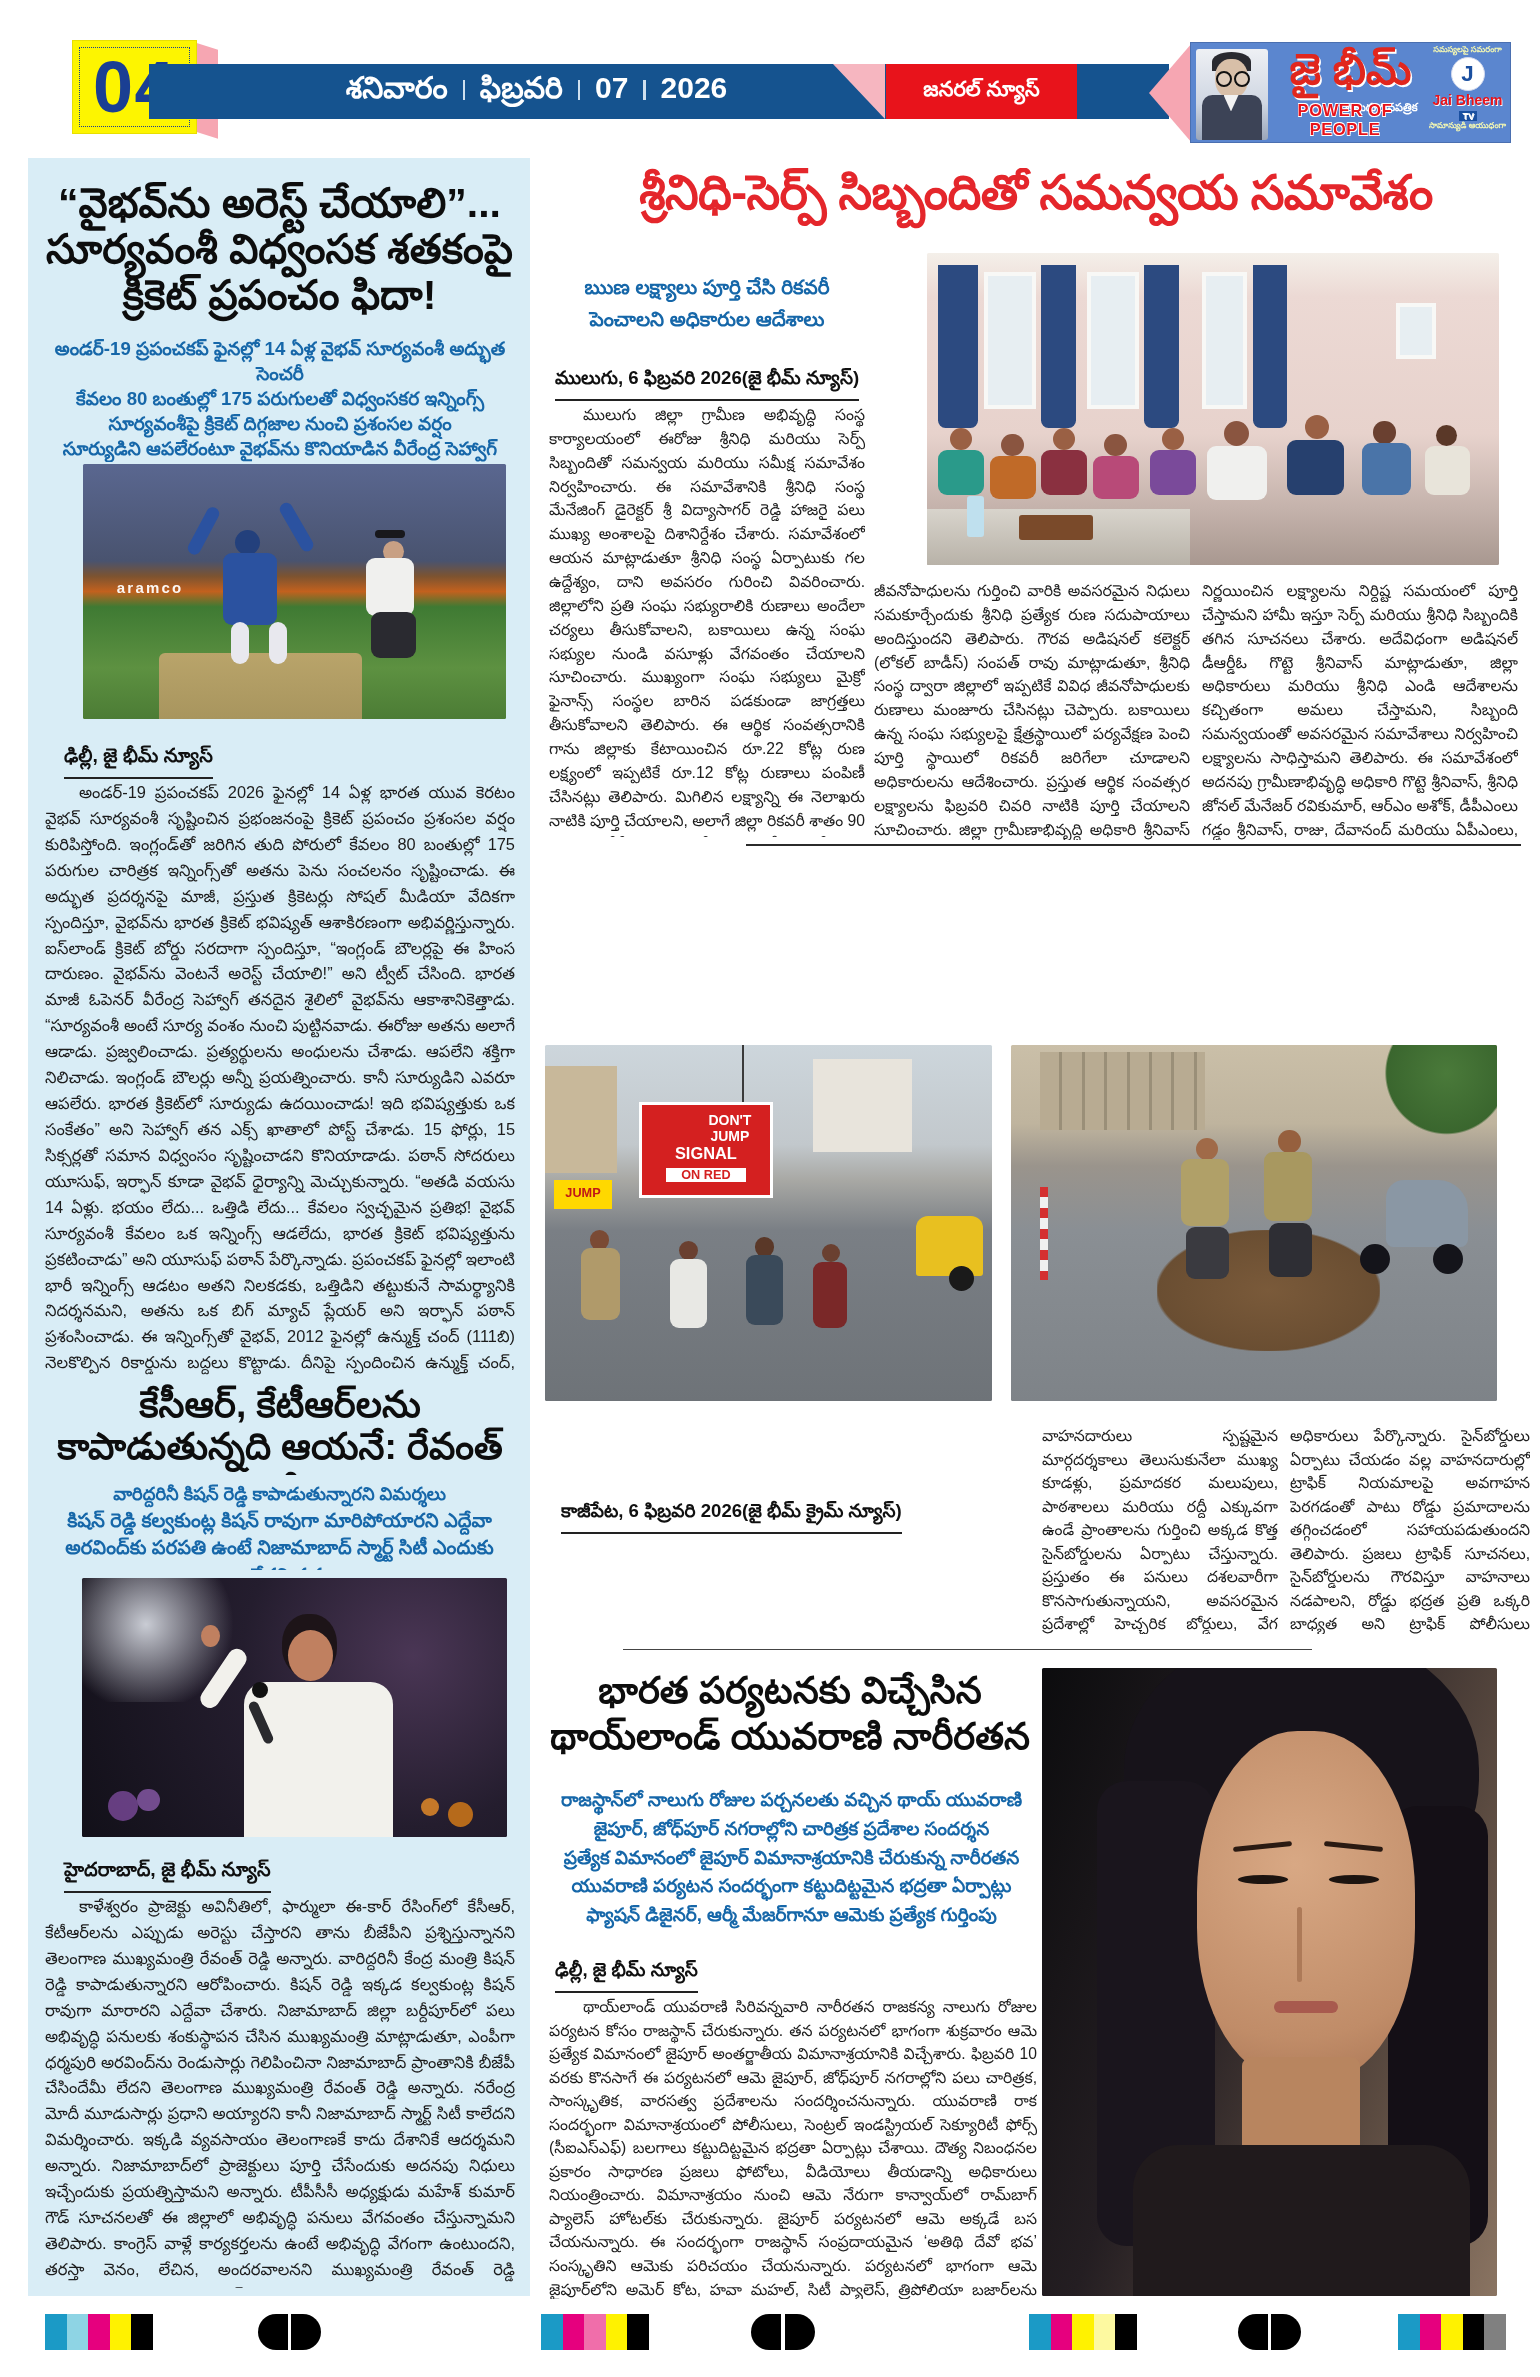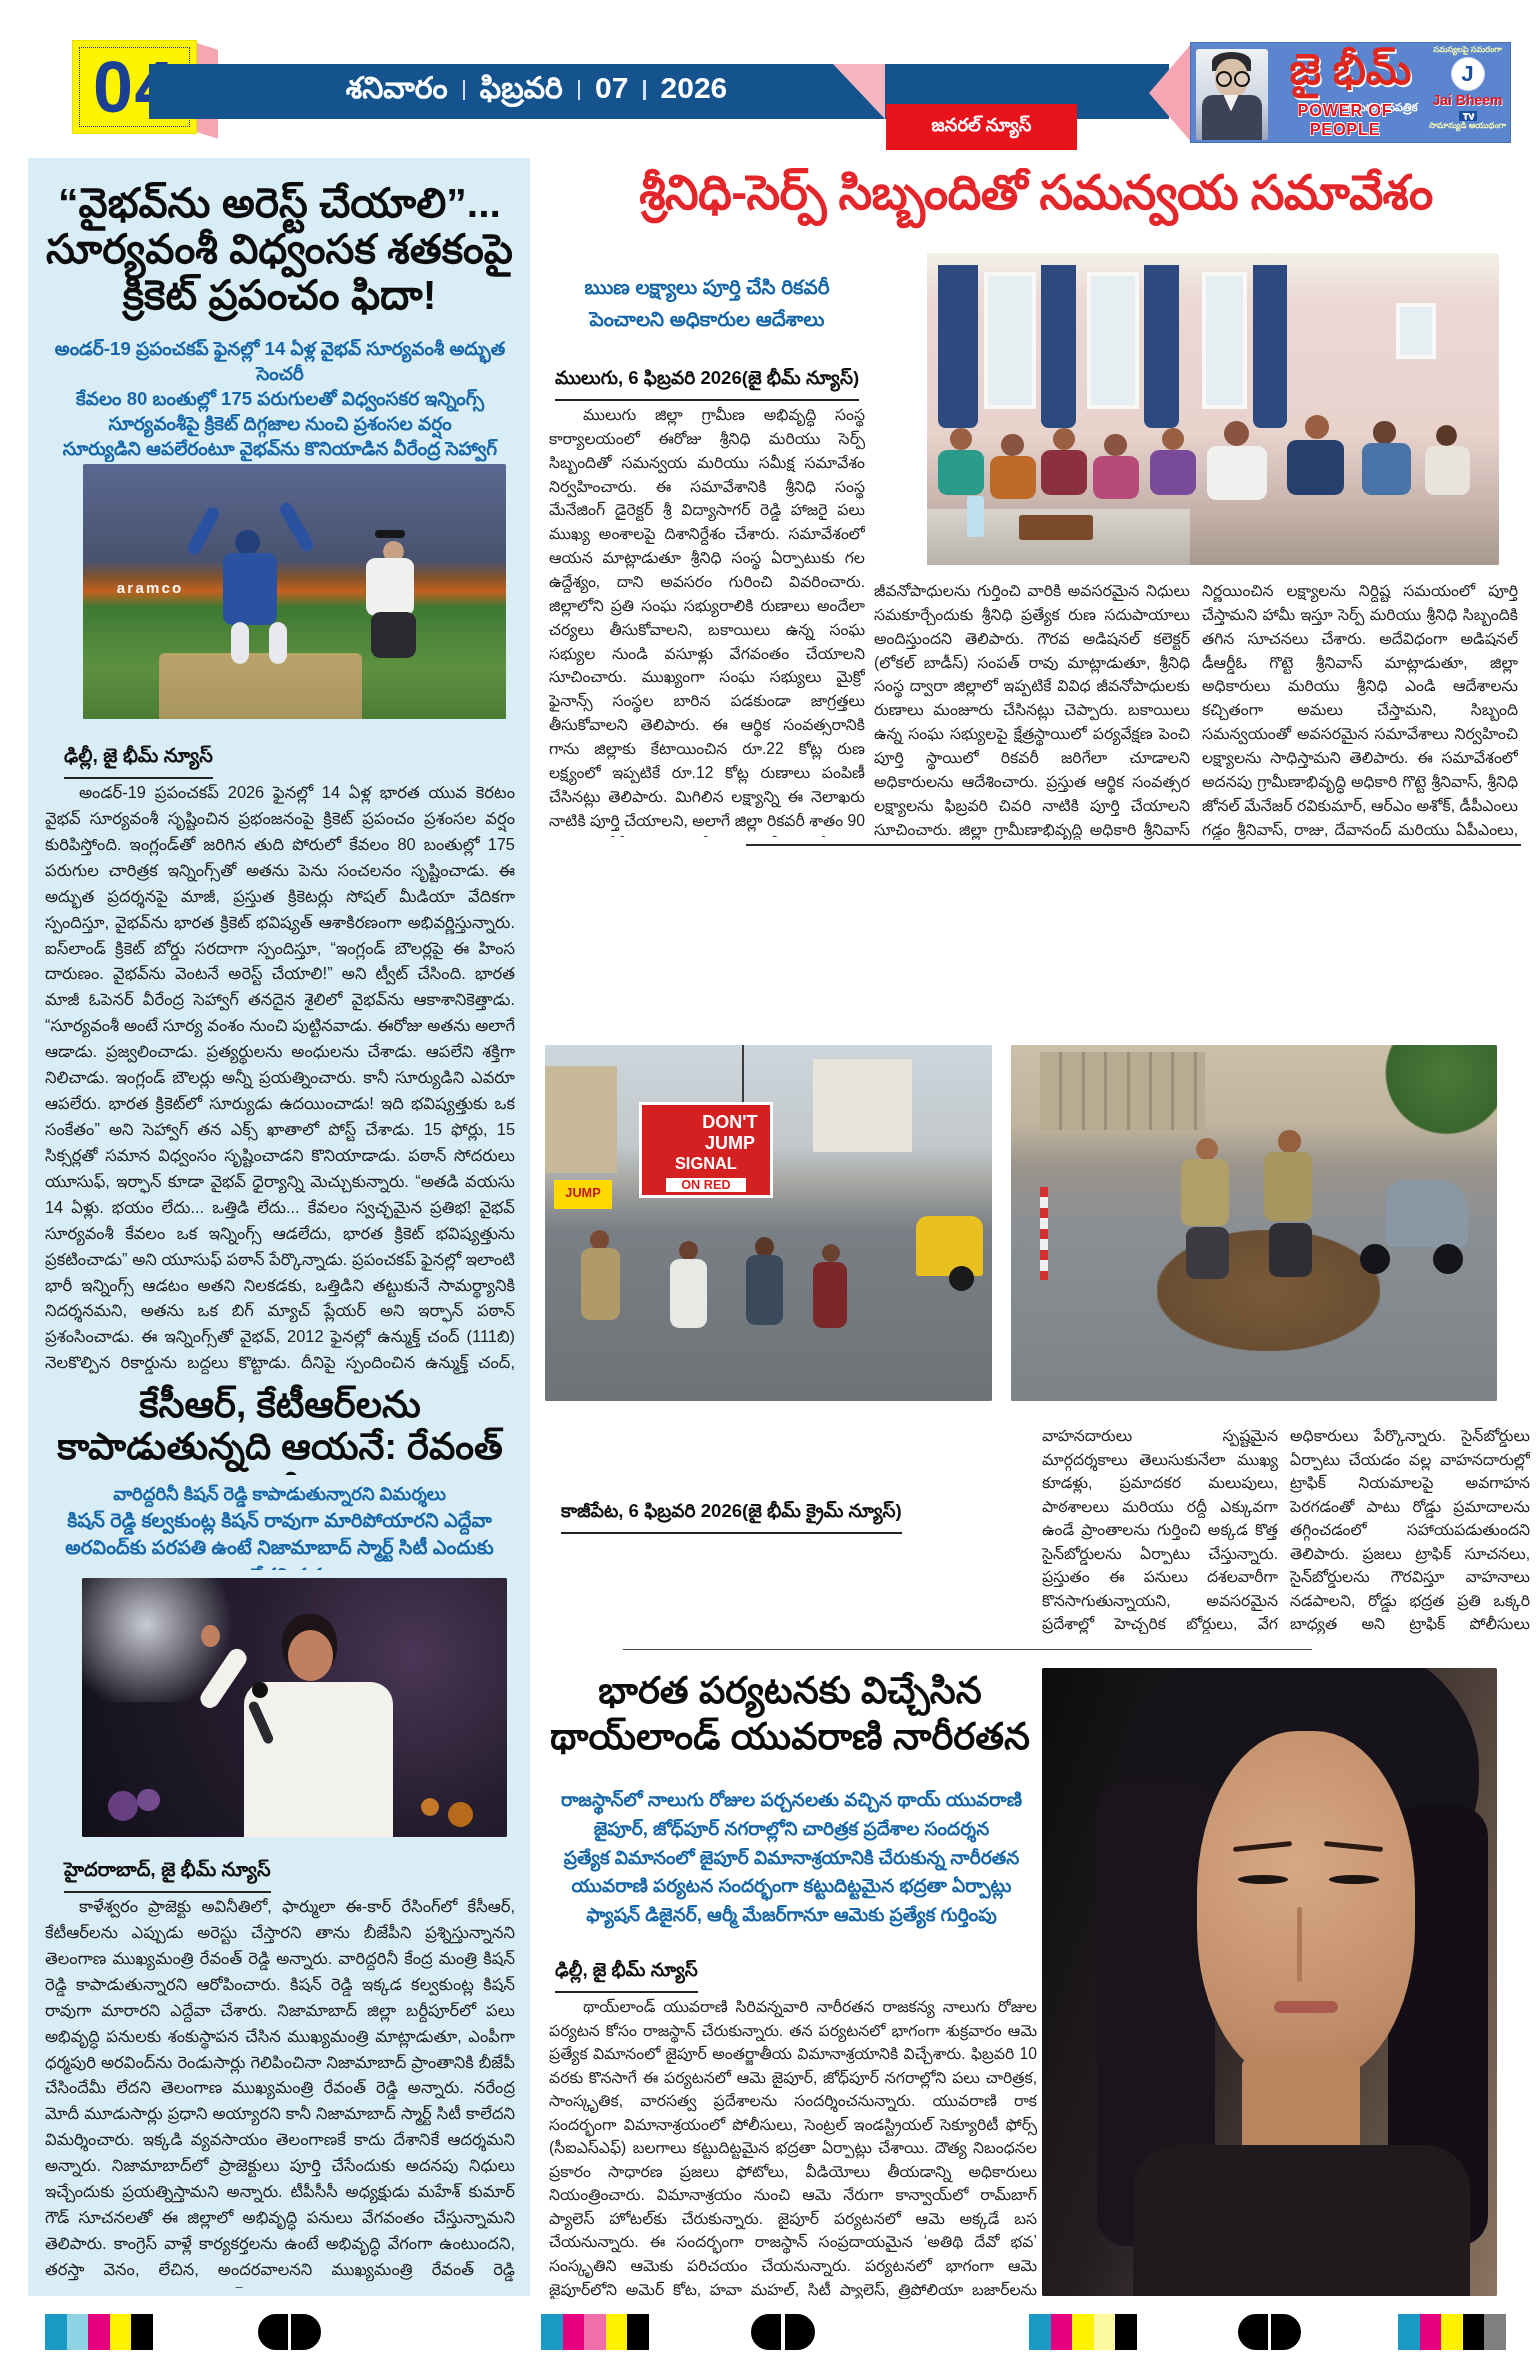--- a/index.html
+++ b/index.html
@@ -17,22 +17,22 @@
               border:1.5px solid #e8df00;box-sizing:border-box;}
   .pg-num-inner{position:absolute;left:6px;top:6px;right:6px;bottom:6px;
                 border:1.5px dotted #1a3f93;display:flex;align-items:center;justify-content:center;}
   .pg-num{font-size:72px;font-weight:800;color:#1a3f93;letter-spacing:1.5px;}
   .date-bar{left:149px;top:64px;width:1020px;height:55px;background:#15538f;
             display:flex;align-items:center;}
   .date-text{width:775px;text-align:center;color:#fff;font-weight:800;font-size:30px;}
   .date-sep{display:inline-block;width:2.2px;height:19.4px;background:#cfe0ef;margin:0 15px;vertical-align:middle;}
   .pink-notch{left:833px;top:64px;width:0;height:0;border-top:55px solid #f6b6c0;
               border-left:52px solid transparent;}
-  .badge-red{left:886px;top:64px;width:191px;height:46px;background:#e8131b;color:#fff;
-             display:flex;align-items:center;justify-content:center;font-size:18px;font-weight:800;margin-top:40px;}
+  .badge-red{left:886px;top:64px;width:191px;height:55px;background:#e8131b;color:#fff;
+             display:flex;align-items:center;justify-content:center;font-size:21px;font-weight:800;}
   .logo-arrow{left:1149px;top:43px;width:0;height:0;border-right:43px solid #f6a6b2;
               border-top:50px solid transparent;border-bottom:50px solid transparent;}
   .logo-box{left:1190px;top:42px;width:321px;height:101px;background:#5b86cf;
             border:0.7px solid #4a6fb0;box-sizing:border-box;}
   .brand-te{position:absolute;left:81px;top:4.5px;width:157px;text-align:center;
             font-size:43px;font-weight:800;color:#e1261d;line-height:1.0;
             text-shadow:1.5px 1.5px 0 #ffffff;}
   .brand-sub{position:absolute;left:142px;top:58px;width:97px;text-align:center;
              color:#ffffff;font-size:11.2px;font-weight:700;}
   .brand-slogan{position:absolute;left:72px;bottom:3px;width:164px;text-align:center;
@@ -242,21 +242,21 @@
 
   <div class="rule" style="left:746px;top:844px;width:775px;"></div>
 
 
   <div class="photo ph-traffic1" style="left:545px;top:1045px;width:447px;height:356px;">
     <div class="abs" style="left:0;top:6%;width:16%;height:30%;background:#c8b89a;"></div>
     <div class="abs" style="left:60%;top:4%;width:22%;height:26%;background:#e8e4dc;"></div>
     <div class="abs" style="left:44%;top:0%;width:2.2px;height:40%;background:#3a3a3a;"></div>
     <div class="ramco" style="left:2%;top:38%;width:13%;height:8%;font-size:12.7px;line-height:2.2;">JUMP</div>
     <div class="signboard" style="left:21%;top:16%;width:30%;height:27%;padding-top:7.5px;">
-      <div style="font-size:18px;padding-left:48px;">DON'T JUMP</div>
+      <div style="font-size:14px;padding-left:48px;">DON'T JUMP</div>
       <div style="font-size:16.4px;">SIGNAL</div>
       <div style="font-size:12.7px;margin-top:4.5px;background:#fff;color:#d42020;width:62%;margin-left:19%;">ON RED</div>
     </div>
 
     <div class="fig-head" style="left:10%;top:52%;width:19.4px;height:19.4px;background:#7a4a34;"></div>
     <div class="fig-body" style="left:8%;top:57%;width:39px;height:72px;background:#b09a6a;"></div>
     <div class="fig-head" style="left:30%;top:55%;width:19.4px;height:19.4px;background:#6a4030;"></div>
     <div class="fig-body" style="left:28%;top:60%;width:37px;height:69px;background:#e8e8e4;"></div>
     <div class="fig-head" style="left:47%;top:54%;width:19.4px;height:19.4px;background:#5a3828;"></div>
     <div class="fig-body" style="left:45%;top:59%;width:37px;height:70px;background:#3a4a5a;"></div>

